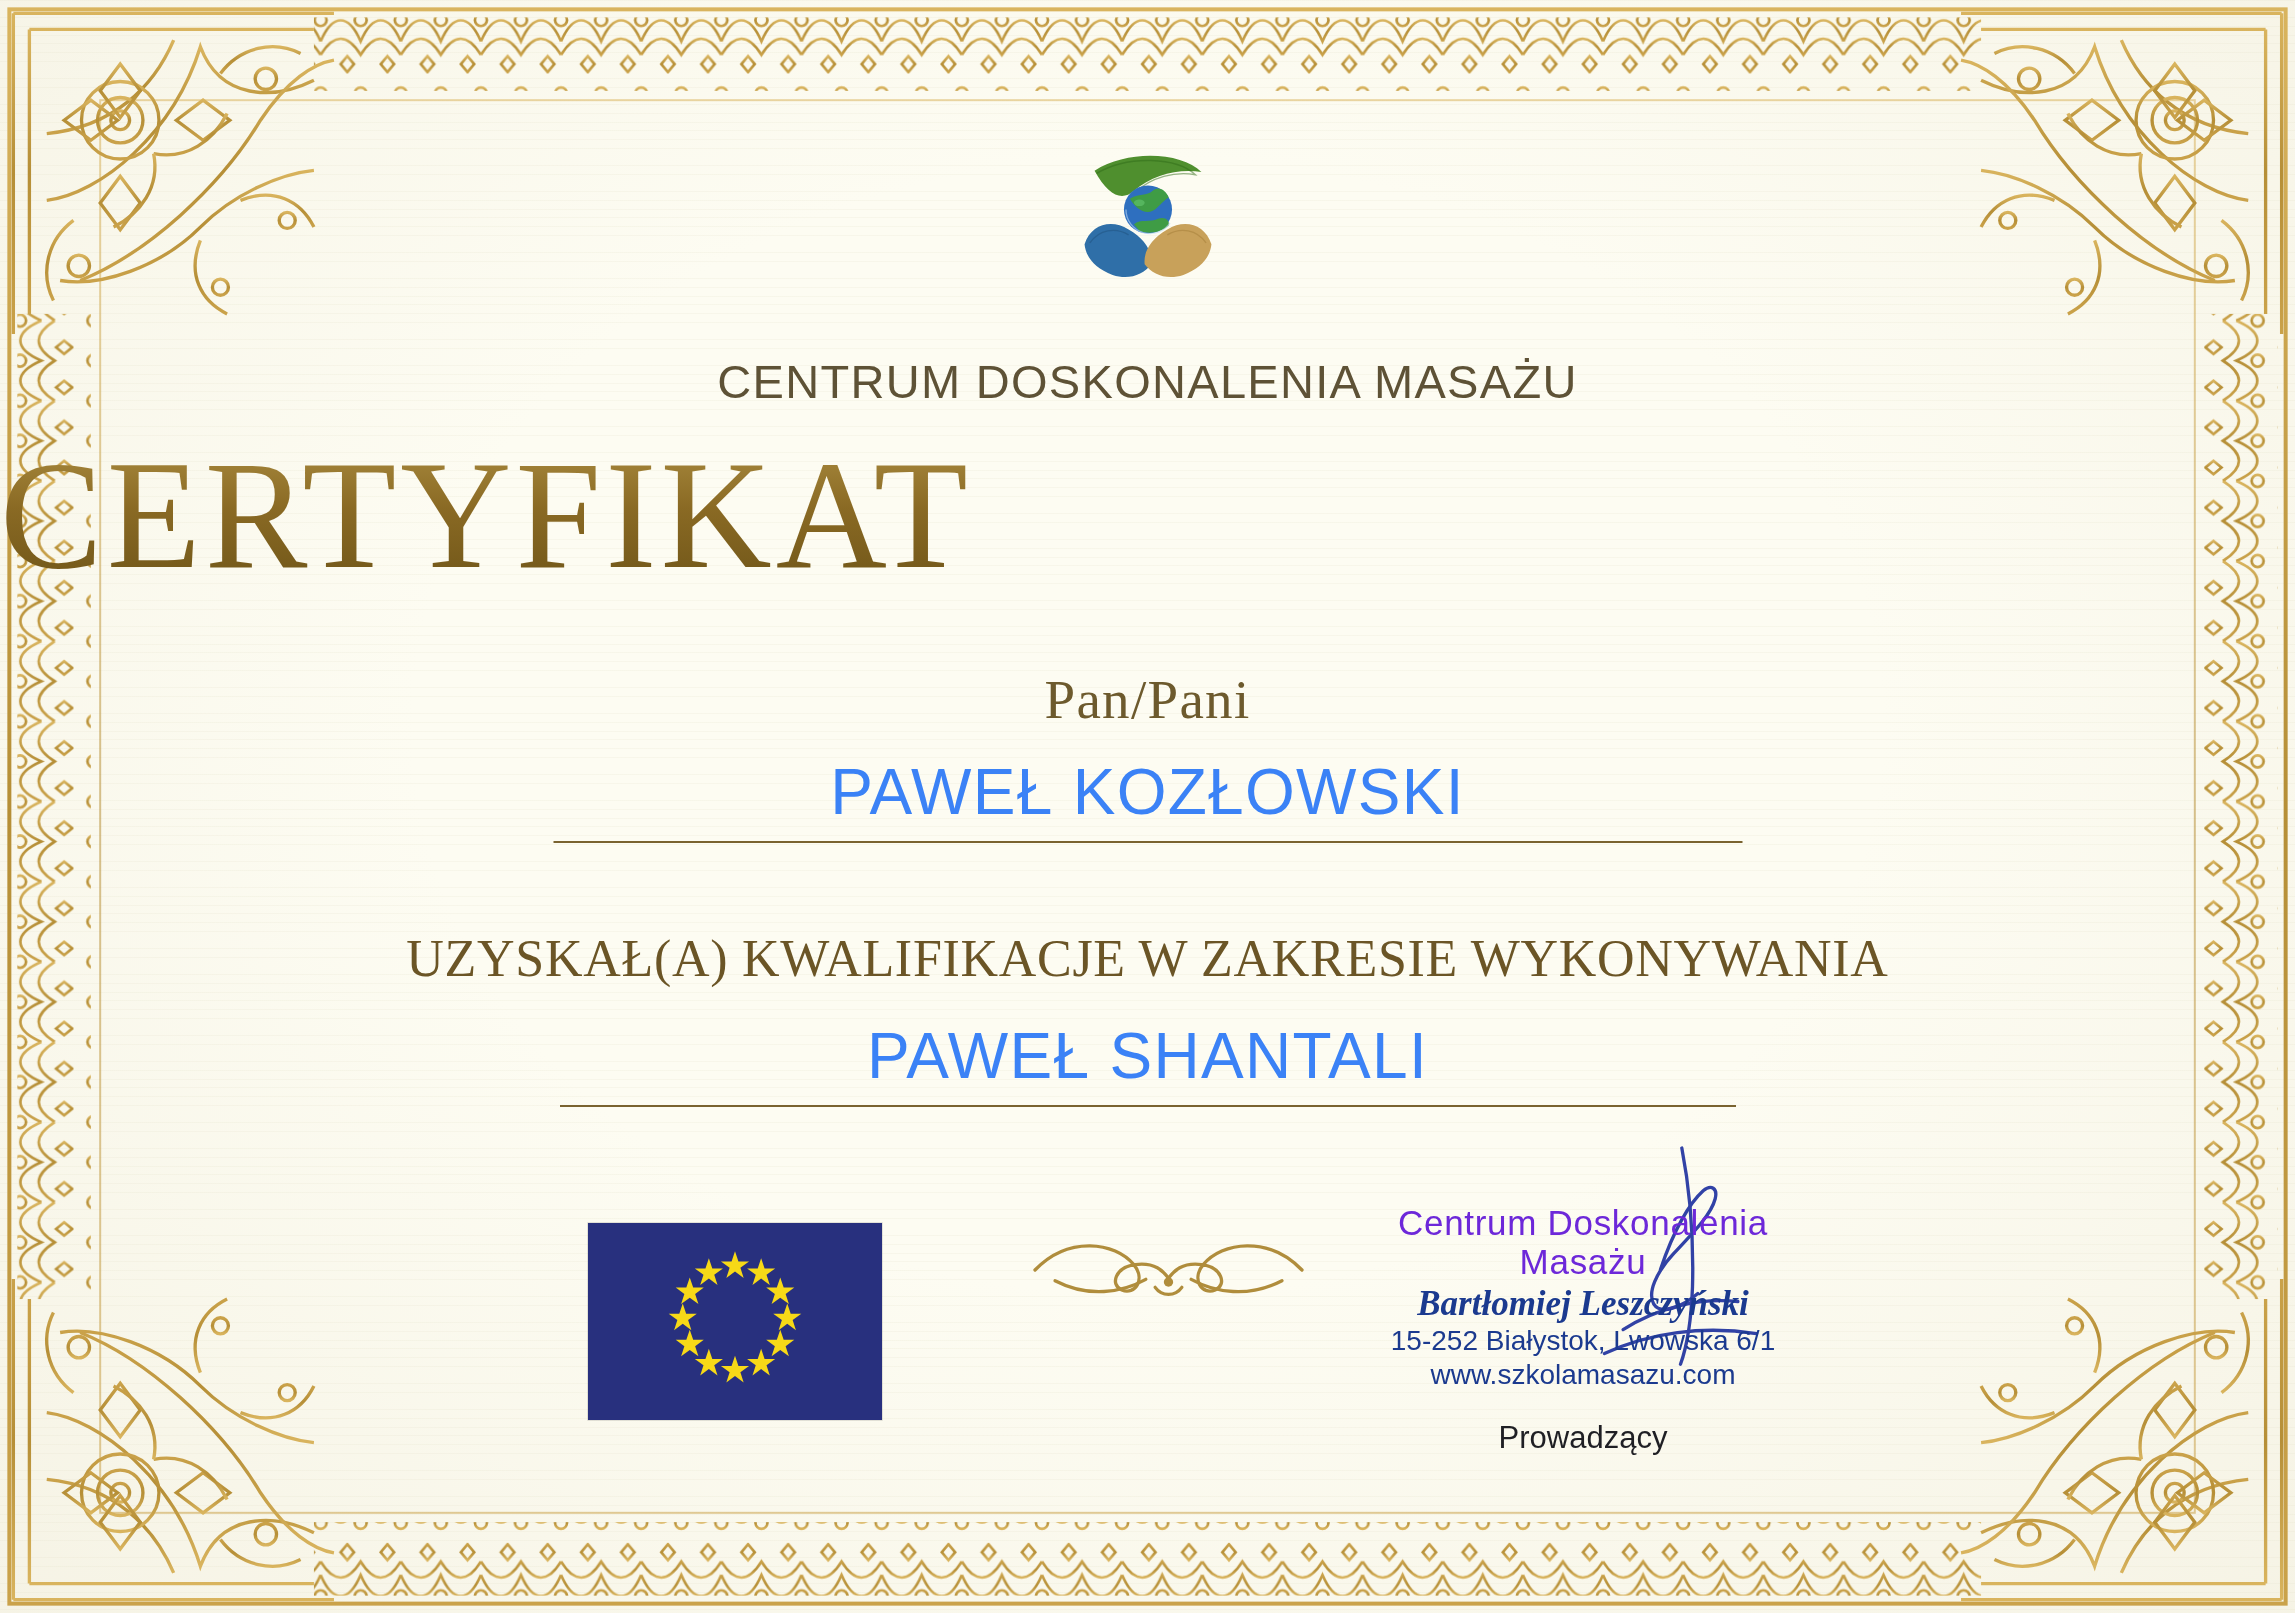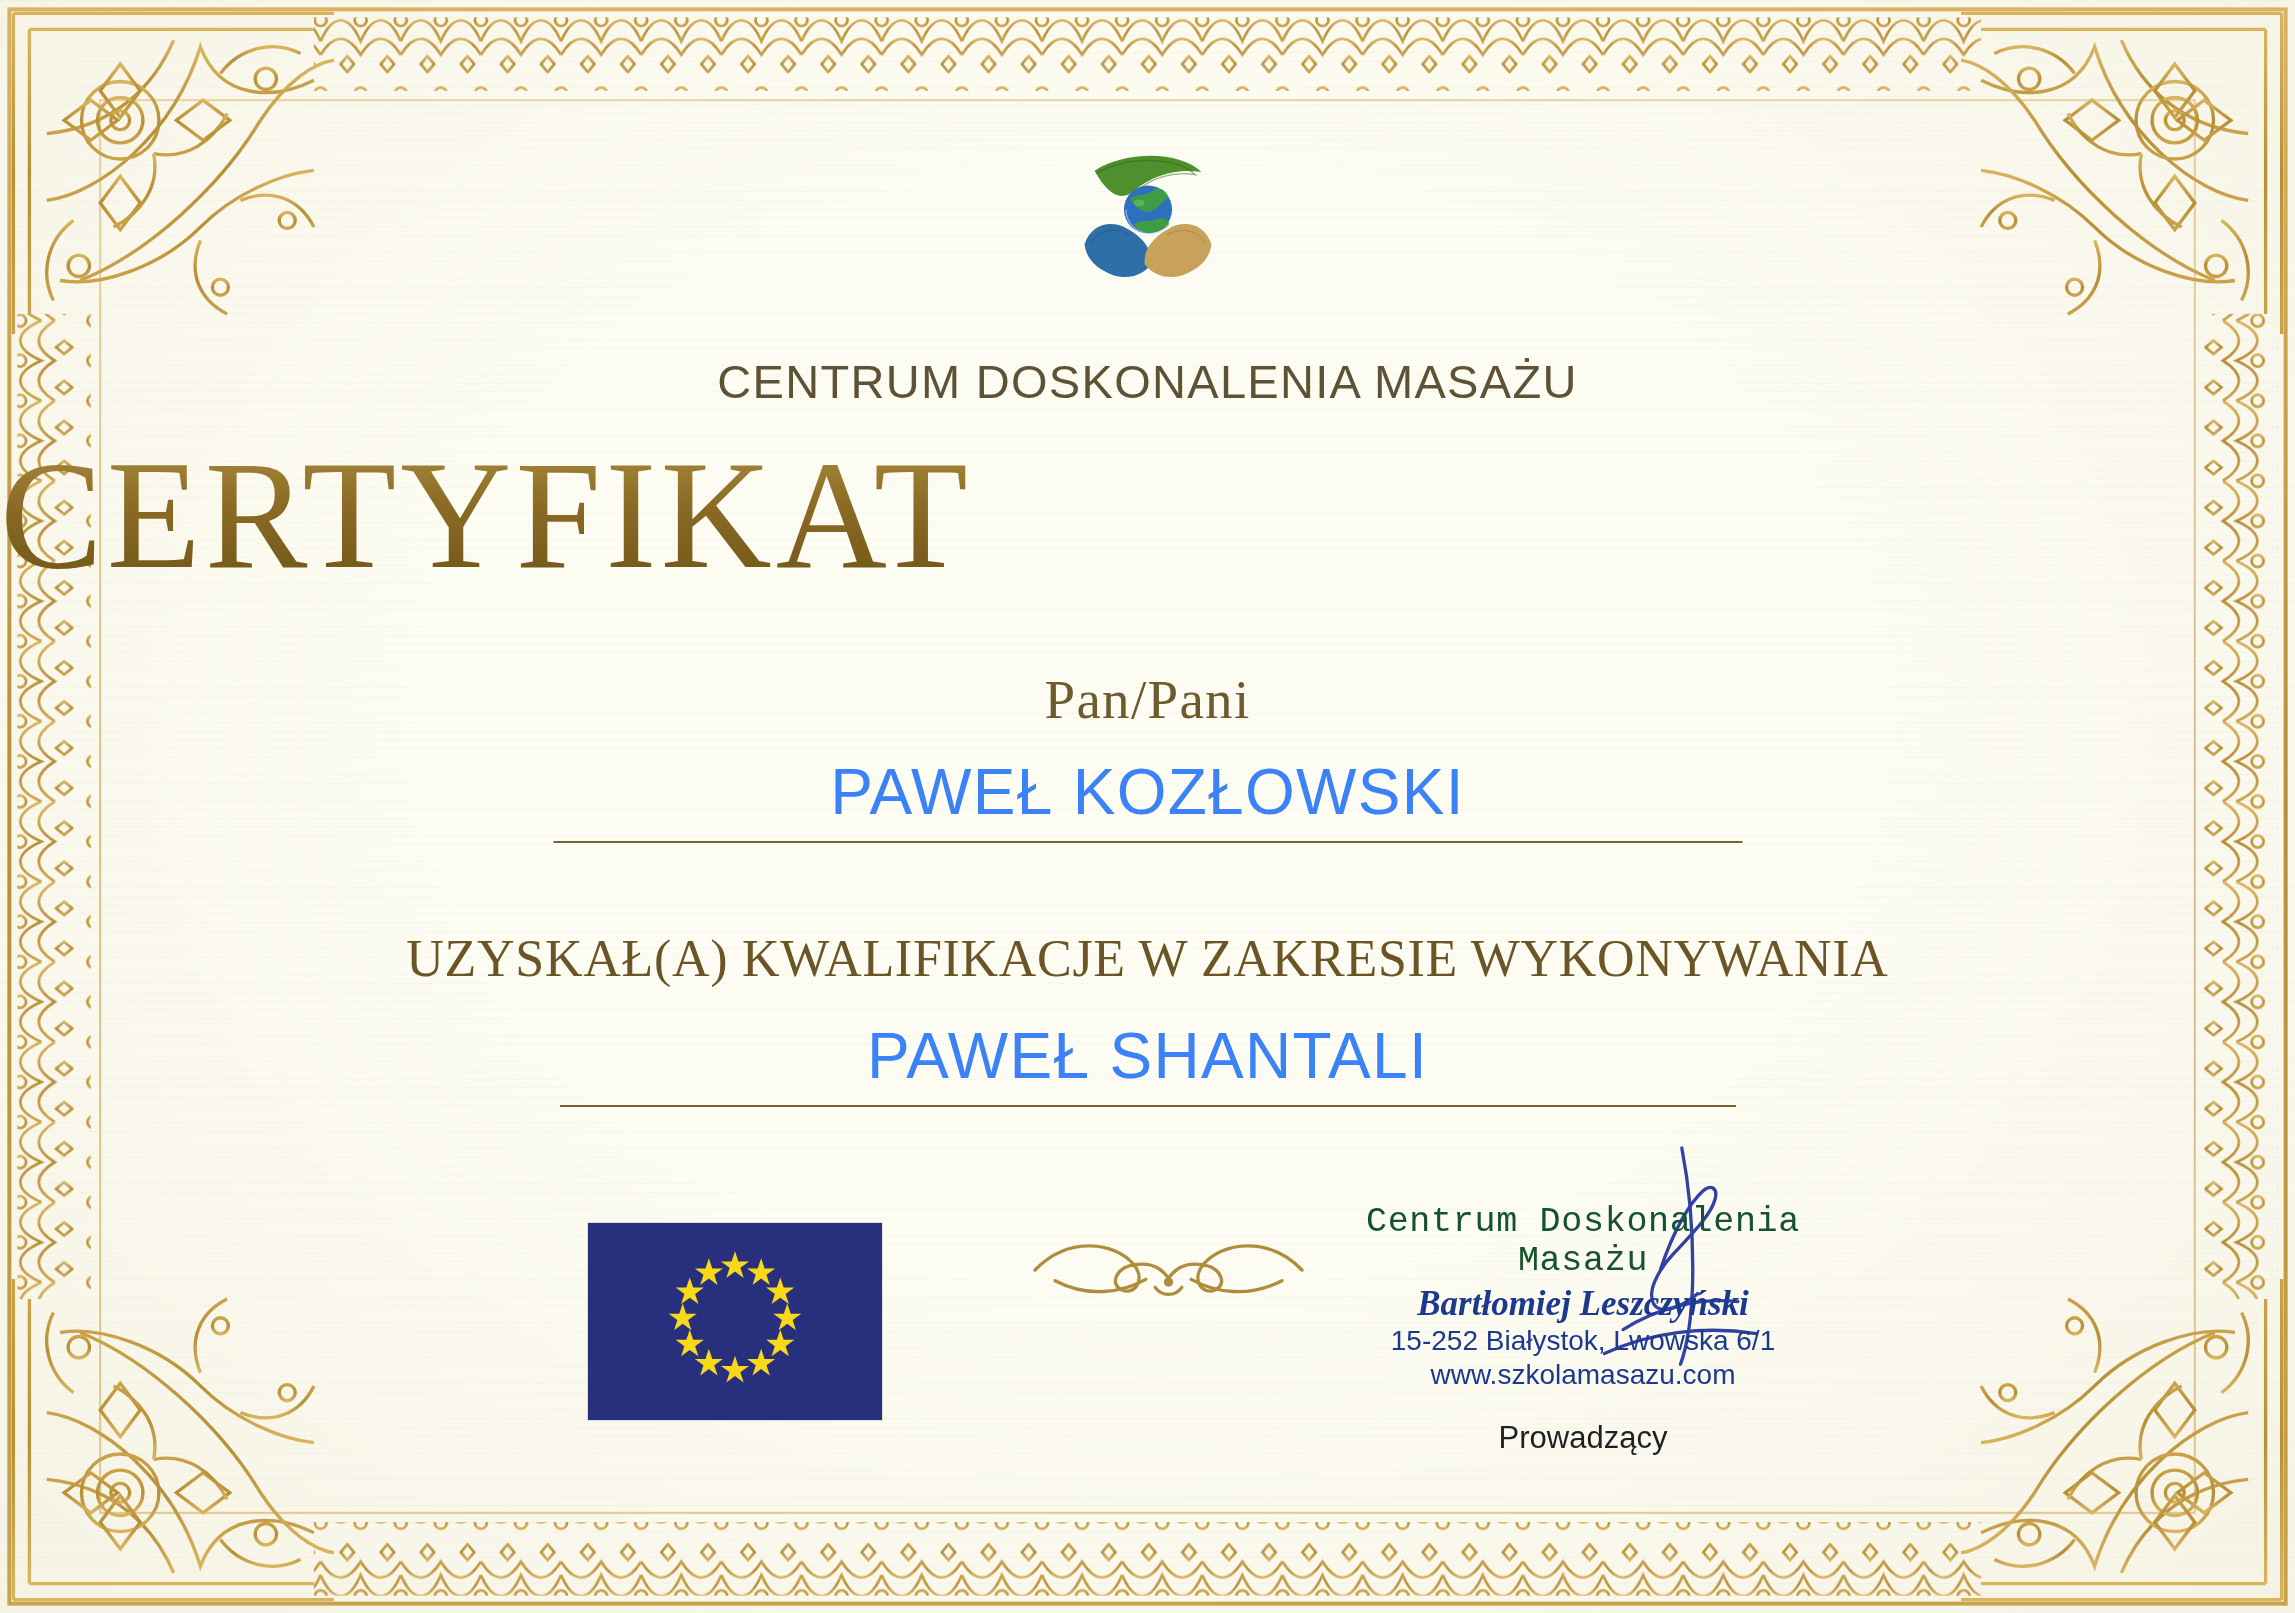--- a/index.html
+++ b/index.html
@@ -158,25 +158,25 @@
   
   .signature-block {
     position: absolute;
     left: 1356px;
     top: 1203px;
     width: 454px;
     text-align: center;
     color: #1b3a8f;
   }
   .sig-org {
-    font-family: Liberation Mono, monospace;
+    font-family: Liberation Sans, sans-serif;
     font-size: 35px;
     letter-spacing: 0.7px;
     line-height: 1.12;
-    color: #14532d;
+    color: #6d28d9;
   }
   .sig-person {
     font-family: "Liberation Serif", serif;
     font-style: italic;
     font-weight: bold;
     font-size: 35px;
     margin-top: 2.7px;
     color: #1b3a8f;
   }
   .sig-line {

